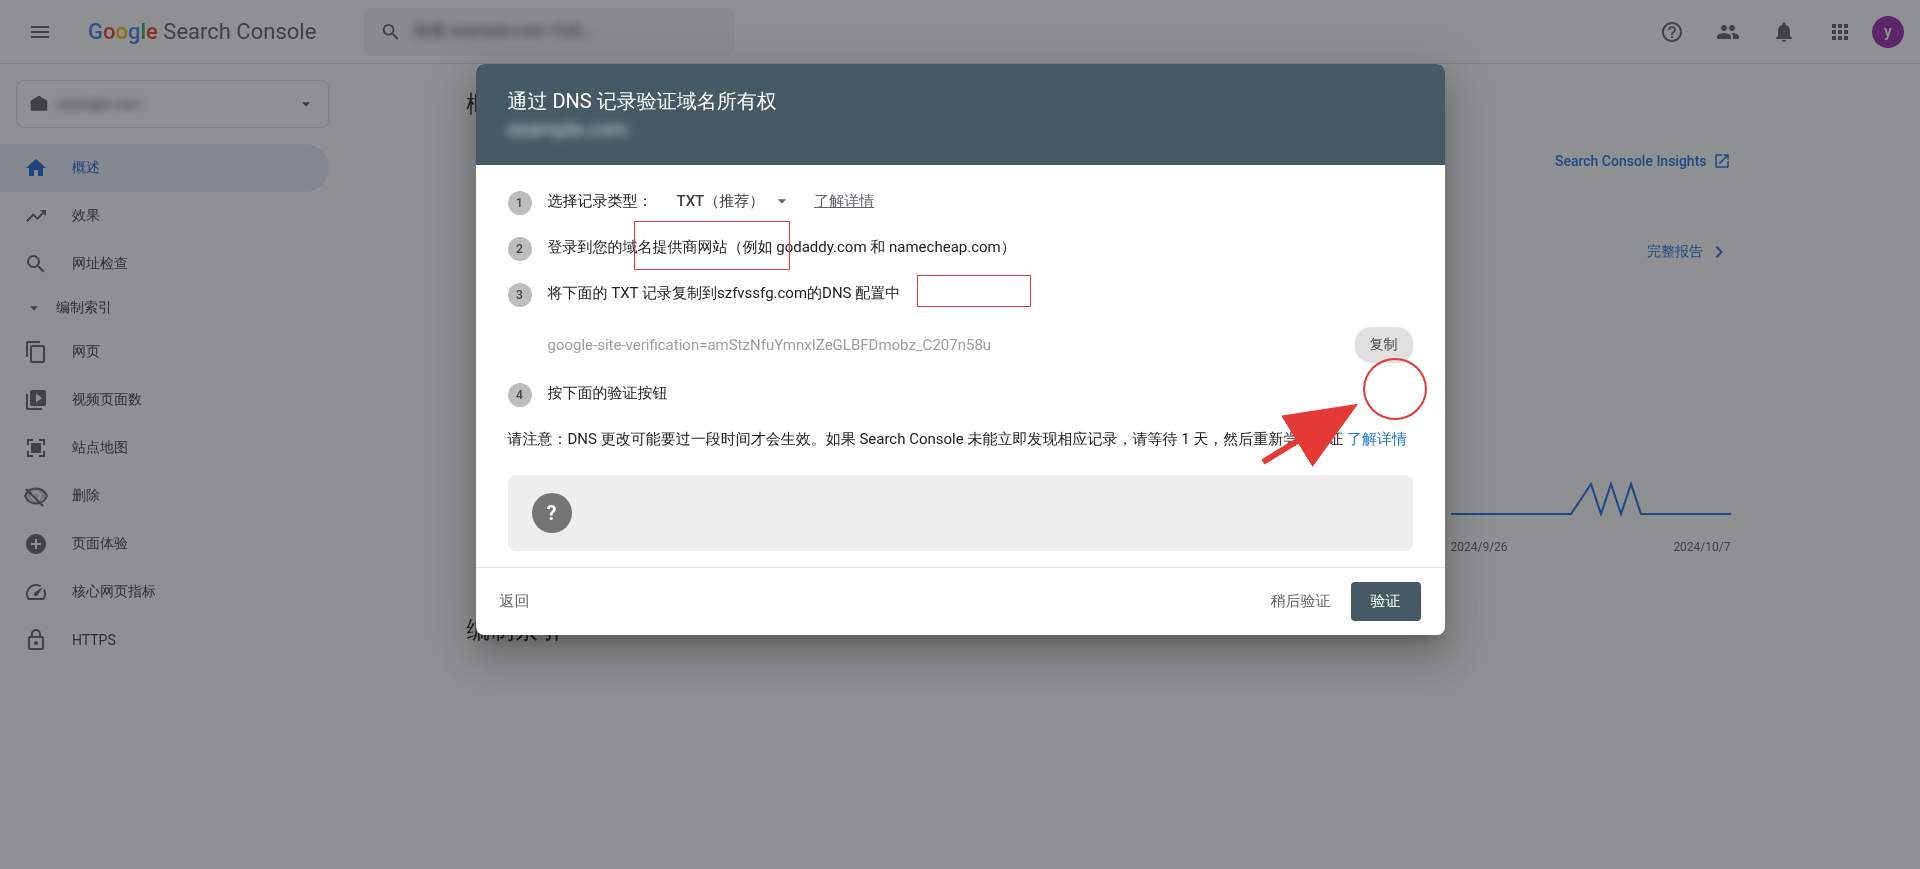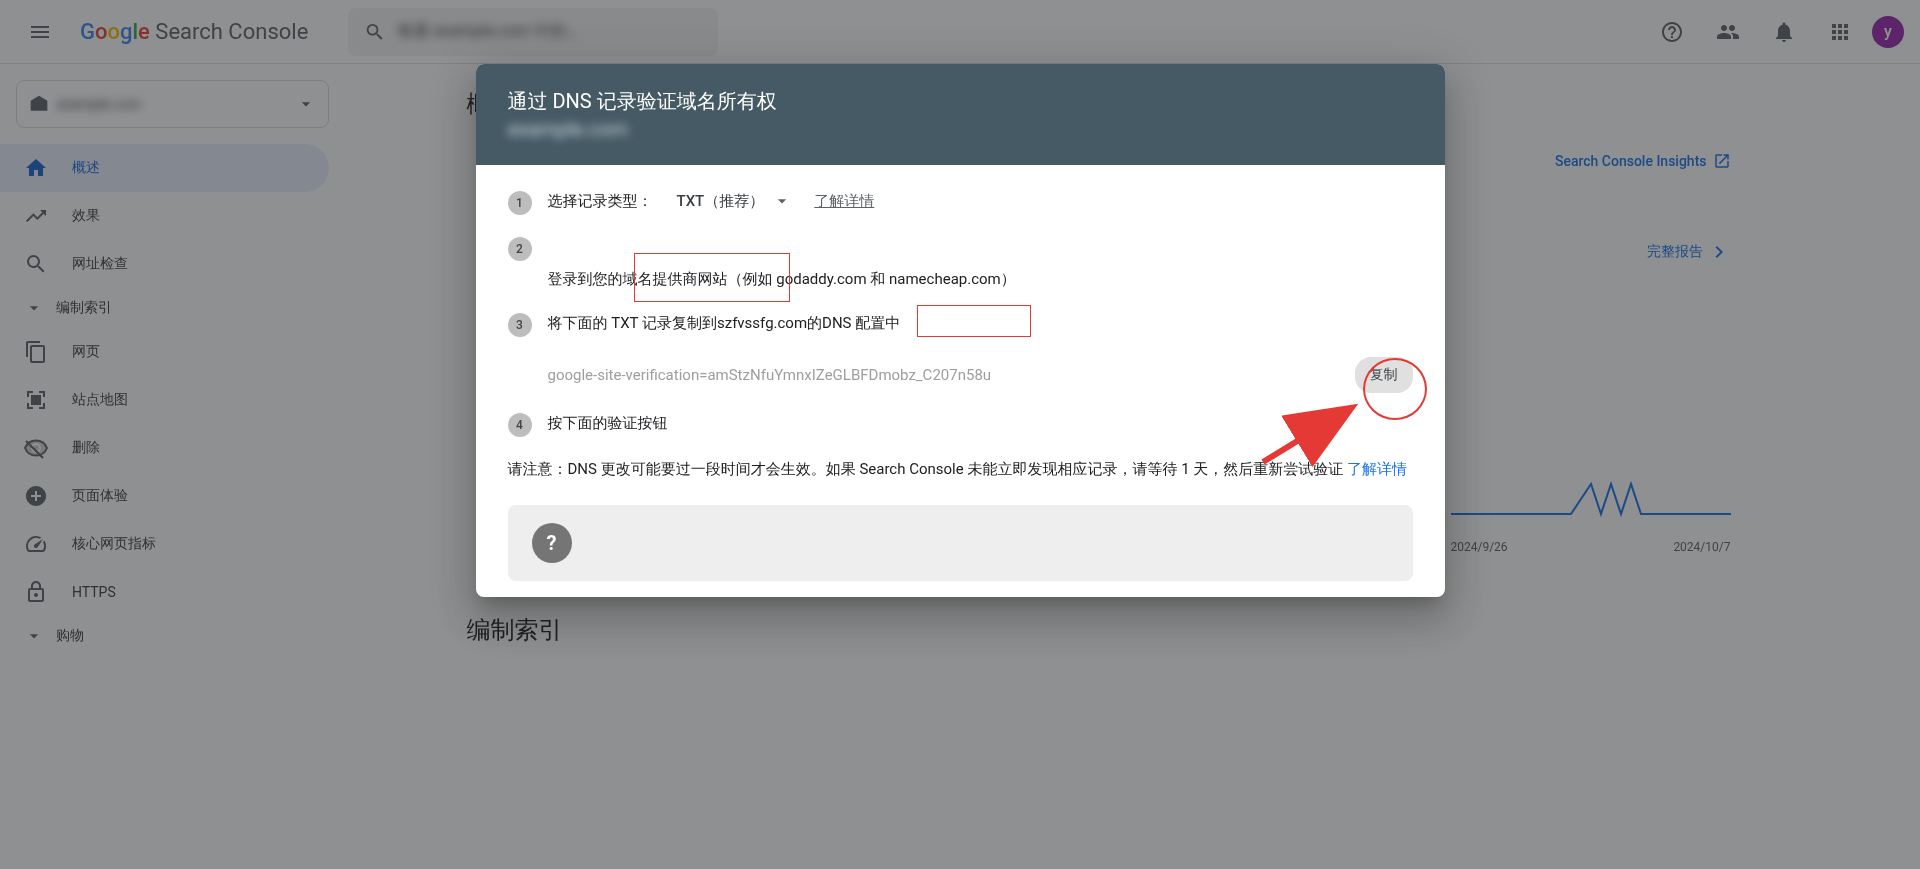--- a/index.html
+++ b/index.html
@@ -1,19 +1,19 @@
 <!DOCTYPE html>
 <html><head>
 <meta charset="utf-8">
 <style>
 * { margin: 0; padding: 0; box-sizing: border-box; font-family: "Google Sans", Roboto, Arial, sans-serif; }
 body { width: 1920px; height: 869px; overflow: hidden; position: relative; background: #fff; }
 
 
-.topbar { display: flex; align-items: center; height: 64px; padding: 0 16px; border-bottom: 1px solid #e0e0e0; gap: 16px; }
+.topbar { display: flex; align-items: center; height: 64px; padding: 0 16px; border-bottom: 1px solid #e0e0e0; gap: 24px; }
 .menu-icon { width: 48px; height: 48px; display: flex; align-items: center; justify-content: center; border-radius: 50%; cursor: pointer; }
 .menu-icon svg { width: 24px; height: 24px; fill: #5f6368; }
 .logo { display: flex; align-items: center; gap: 0; font-size: 22px; color: #5f6368; font-weight: 400; margin-right: 24px; }
 .logo .g { font-weight: 500; }
 .logo .g1 { color: #4285F4; }
 .logo .g2 { color: #EA4335; }
 .logo .g3 { color: #FBBC05; }
 .logo .g4 { color: #4285F4; }
 .logo .g5 { color: #34A853; }
 .logo .g6 { color: #EA4335; }
@@ -168,20 +168,26 @@
       <span>编制索引</span>
     </div>
     <div class="nav-item">
       <svg viewBox="0 0 24 24">
           <path d="M16 1H4c-1.1 0-2 .9-2 2v14h2V3h12V1zm3 4H8c-1.1 0-2 .9-2 2v14c0 1.1.9 2 2 2h11c1.1 0 2-.9 2-2V7c0-1.1-.9-2-2-2zm0 16H8V7h11v14z"></path>
         </svg>
       <span>网页</span>
     </div>
     <div class="nav-item">
       <svg viewBox="0 0 24 24">
+          <path d="M4 6H2v14c0 1.1.9 2 2 2h14v-2H4V6zm16-4H8c-1.1 0-2 .9-2 2v12c0 1.1.9 2 2 2h12c1.1 0 2-.9 2-2V4c0-1.1-.9-2-2-2zm-8 12.5v-9l6 4.5-6 4.5z"></path>
+        </svg>
+      <span>视频页面数</span>
+    </div>
+    <div class="nav-item">
+      <svg viewBox="0 0 24 24">
           <path d="M9 3H3v6h2V5h4V3zm0 18H3v-6h2v4h4v2zm12-6h-2v4h-4v2h6v-6zm0-12h-6v2h4v4h2V3zM7 7h10v10H7z"></path>
         </svg>
       <span>站点地图</span>
     </div>
     <div class="nav-item">
       <svg viewBox="0 0 24 24">
           <path d="M12 4.5C7 4.5 2.73 7.61 1 12c1.73 4.39 6 7.5 11 7.5s9.27-3.11 11-7.5c-1.73-4.39-6-7.5-11-7.5zM12 17c-2.76 0-5-2.24-5-5s2.24-5 5-5 5 2.24 5 5-2.24 5-5 5zm0-8c-1.66 0-3 1.34-3 3s1.34 3 3 3 3-1.34 3-3-1.34-3-3-3z" opacity="0.3"></path>
           <path d="M2 12l3 3 3-3-3-3zM12 6.5c-3 0-5.5 2.5-5.5 5.5h2c0-1.9 1.6-3.5 3.5-3.5z" fill="none"></path>
           <path d="M12 6c-3.8 0-7.2 2.1-9 5.4l1.5 1.1C6 9.8 8.8 8 12 8s6 1.8 7.5 4.5l1.5-1.1C19.2 8.1 15.8 6 12 6z" fill="none"></path>
           <path d="M12 4.5C7 4.5 2.73 7.61 1 12c1.73 4.39 6 7.5 11 7.5s9.27-3.11 11-7.5c-1.73-4.39-6-7.5-11-7.5zM12 17c-2.76 0-5-2.24-5-5s2.24-5 5-5 5 2.24 5 5-2.24 5-5 5z" fill="none"></path>
@@ -203,26 +209,20 @@
       <svg viewBox="0 0 24 24">
           <path d="M20.38 8.57l-1.23 1.85a8 8 0 01-.22 7.58H5.07A8 8 0 0115.58 6.85l1.85-1.23A10 10 0 003.35 19a2 2 0 001.72 1h13.85a2 2 0 001.74-1 10 10 0 00-.27-10.44zM10.59 15.41a2 2 0 002.83 0l5.66-8.49-8.49 5.66a2 2 0 000 2.83z"></path>
         </svg>
       <span>核心网页指标</span>
     </div>
     <div class="nav-item">
       <svg viewBox="0 0 24 24">
           <path d="M18 8h-1V6c0-2.76-2.24-5-5-5S7 3.24 7 6v2H6c-1.1 0-2 .9-2 2v10c0 1.1.9 2 2 2h12c1.1 0 2-.9 2-2V10c0-1.1-.9-2-2-2zM9 6c0-1.66 1.34-3 3-3s3 1.34 3 3v2H9V6zm9 14H6V10h12v10zm-6-3c1.1 0 2-.9 2-2s-.9-2-2-2-2 .9-2 2 .9 2 2 2z"></path>
         </svg>
       <span>HTTPS</span>
-    </div>
-    <div class="nav-section">
-      <svg viewBox="0 0 24 24">
-          <path d="M7 10l5 5 5-5z"></path>
-        </svg>
-      <span>购物</span>
     </div>
   </div>
 
   <div class="main">
     <div class="main-inner">
       <h1 class="page-title">概述</h1>
       <div class="insights-row">
         <span class="insights-link">
           <span>Search Console Insights</span>
           <svg viewBox="0 0 24 24">
@@ -267,21 +267,21 @@
             <span>TXT（推荐）</span>
             <svg viewBox="0 0 24 24">
                 <path d="M7 10l5 5 5-5z"></path>
               </svg>
           </span>
           <span class="link">了解详情</span>
         </div>
       </div>
       <div class="step">
         <div class="step-num">2</div>
-        <div class="step-content" style="position:relative;margin-top:32px;">
+        <div class="step-content" style="position:relative;">
           <span>登录到您的域名提供商网站（例如 godaddy.com 和 namecheap.com）</span>
           <div class="redbox1"></div>
         </div>
       </div>
       <div class="step">
         <div class="step-num">3</div>
         <div class="step-content" style="position:relative;">
           <span>将下面的 TXT 记录复制到 </span>
             <span>szfvssfg.com</span>
             <span> 的 </span>
@@ -297,20 +297,27 @@
         <div class="step-num">4</div>
         <div class="step-content">
           <span>按下面的验证按钮</span>
         </div>
       </div>
       <div class="note">
         <span>请注意：DNS 更改可能要过一段时间才会生效。如果 Search Console 未能立即发现相应记录，请等待 1 天，然后重新尝试验证 </span><a>了解详情</a>
       </div>
       <div class="info-box">
         <div class="info-icon">?</div>
+      </div>
+    </div>
+    <div class="dialog-footer">
+      <span class="back">返回</span>
+      <div class="right">
+        <span class="later">稍后验证</span>
+        <button class="verify">验证</button>
       </div>
     </div>
     <div class="copy-circle"></div>
     <svg class="red-arrow" width="110" height="70" viewBox="0 0 110 70">
       <defs>
           <marker id="ah" markerWidth="12" markerHeight="12" refX="10" refY="5" orient="auto">
             <polygon points="0,0 12,5 0,10" fill="#e53935"></polygon>
           </marker>
         </defs>
       <line x1="10" y1="60" x2="95" y2="8" stroke="#e53935" stroke-width="6" marker-end="url(#ah)"></line>

